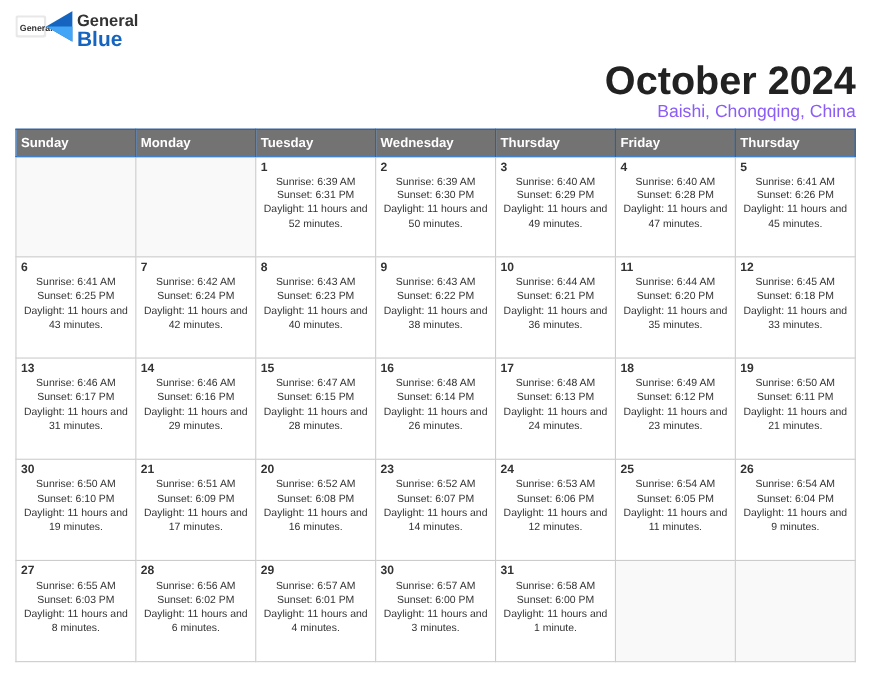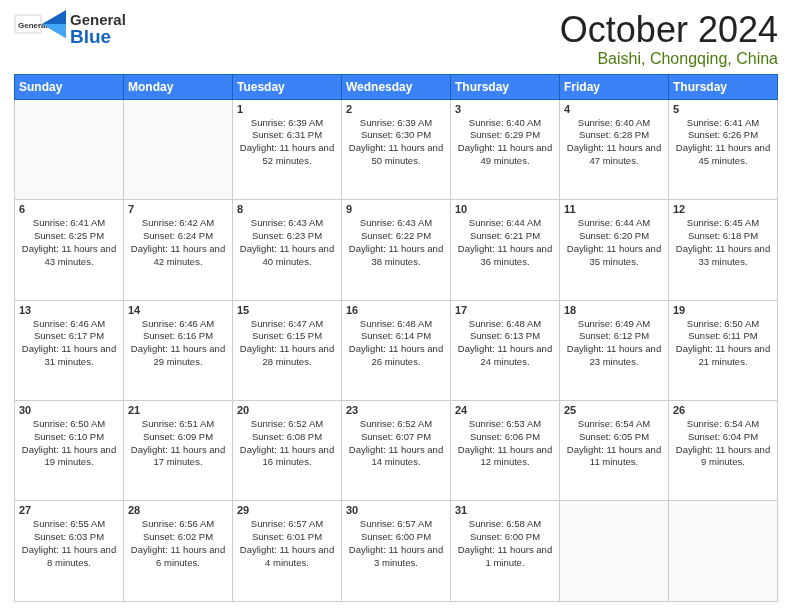--- a/index.html
+++ b/index.html
@@ -26,37 +26,38 @@
     .logo {
       display: flex;
       flex-direction: column;
       align-items: flex-start;
     }
     .title-block {
       text-align: right;
     }
     .month-title {
       font-size: 36px;
-      font-weight: normal;
+      font-weight: bold;
       color: #222;
       line-height: 1.1;
+      margin-top: 43px;
     }
     .subtitle {
       font-size: 16px;
-      color: #4d7c0f;
+      color: #8b5cf6;
     }
     .calendar {
       flex: 1;
       border: 1px solid #ccc;
       border-collapse: collapse;
       width: 100%;
       table-layout: fixed;
     }
     .calendar th {
-      background: #3b82f6;
+      background: #737373;
       color: #fff;
       font-size: 12px;
       font-weight: bold;
       padding: 5px 4px;
       text-align: left;
       border: 1px solid #1565c0;
     }
     .calendar td {
       border: 1px solid #ccc;
       vertical-align: top;

